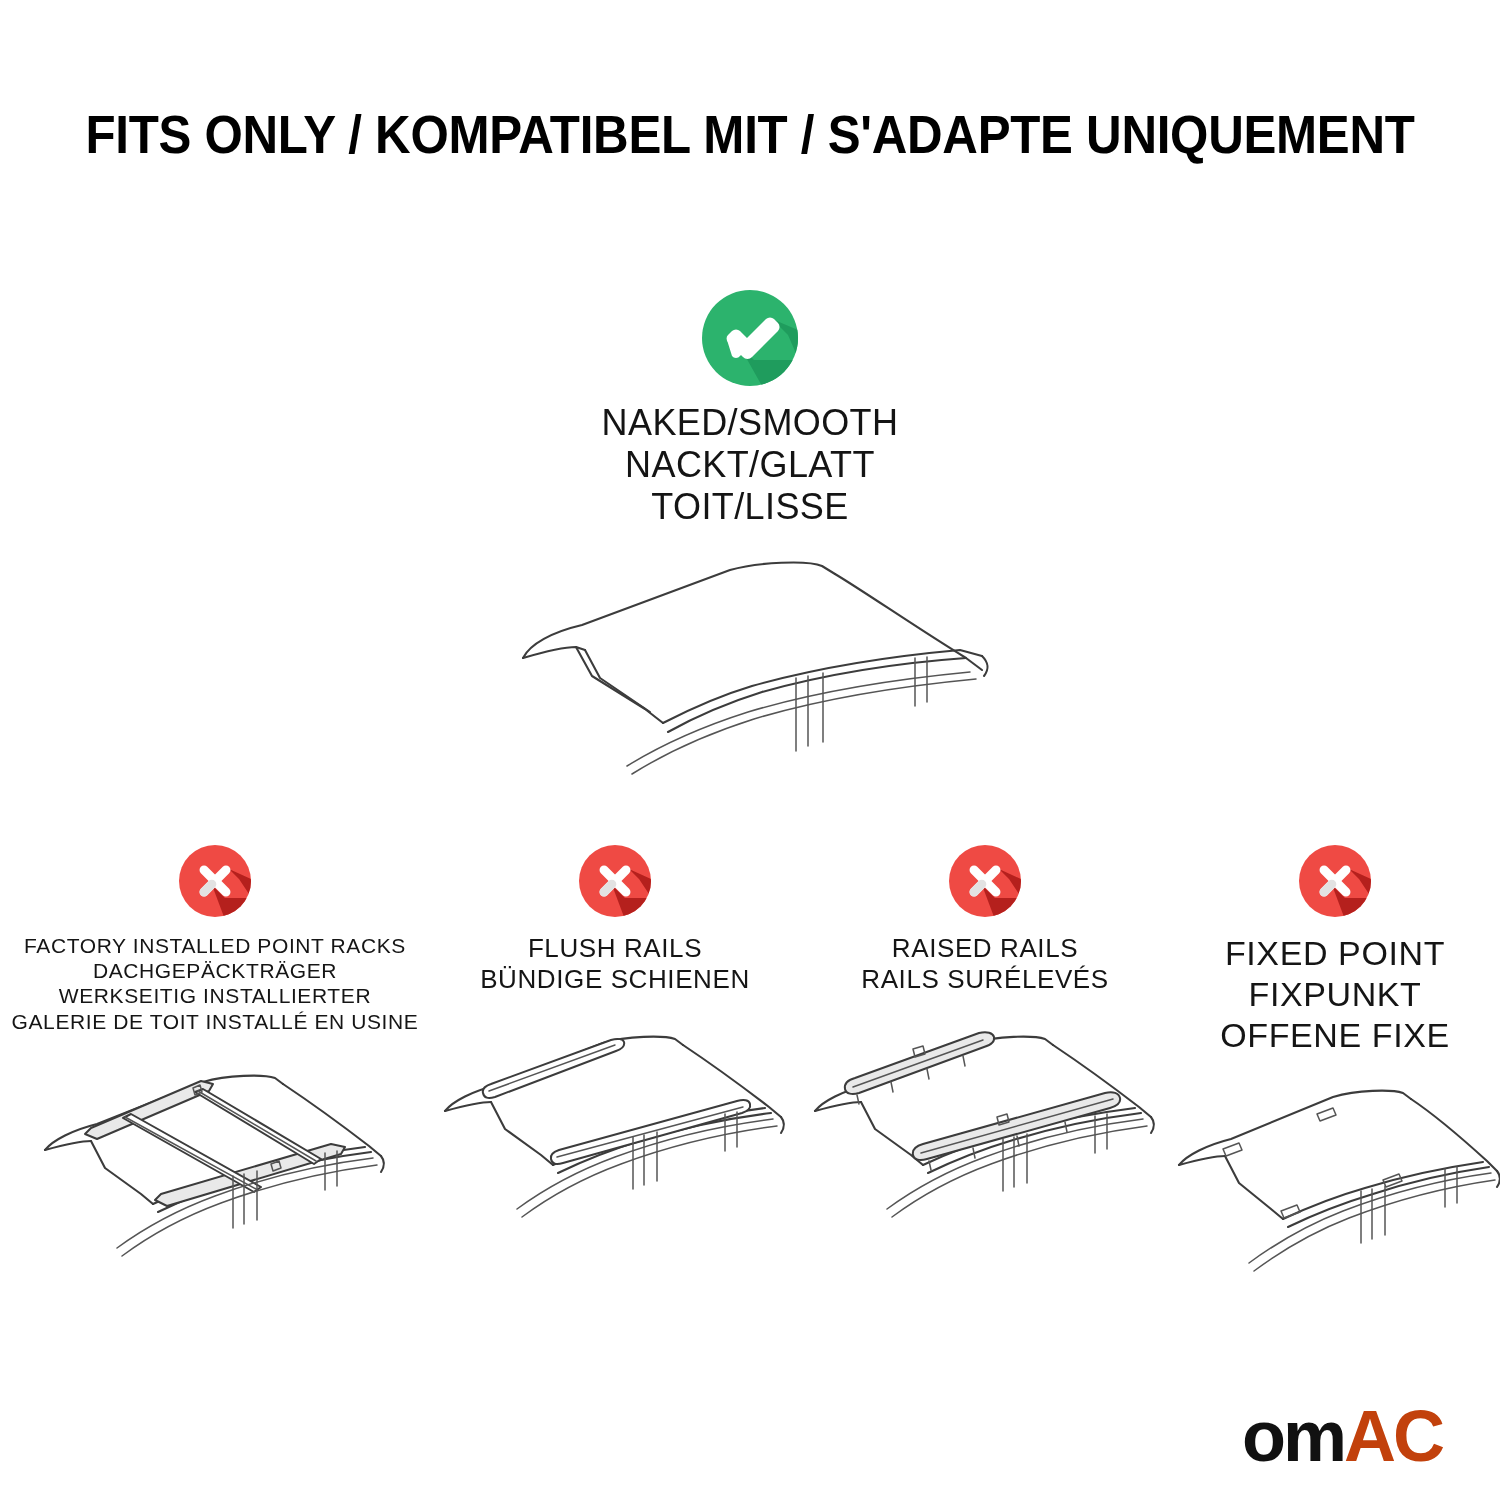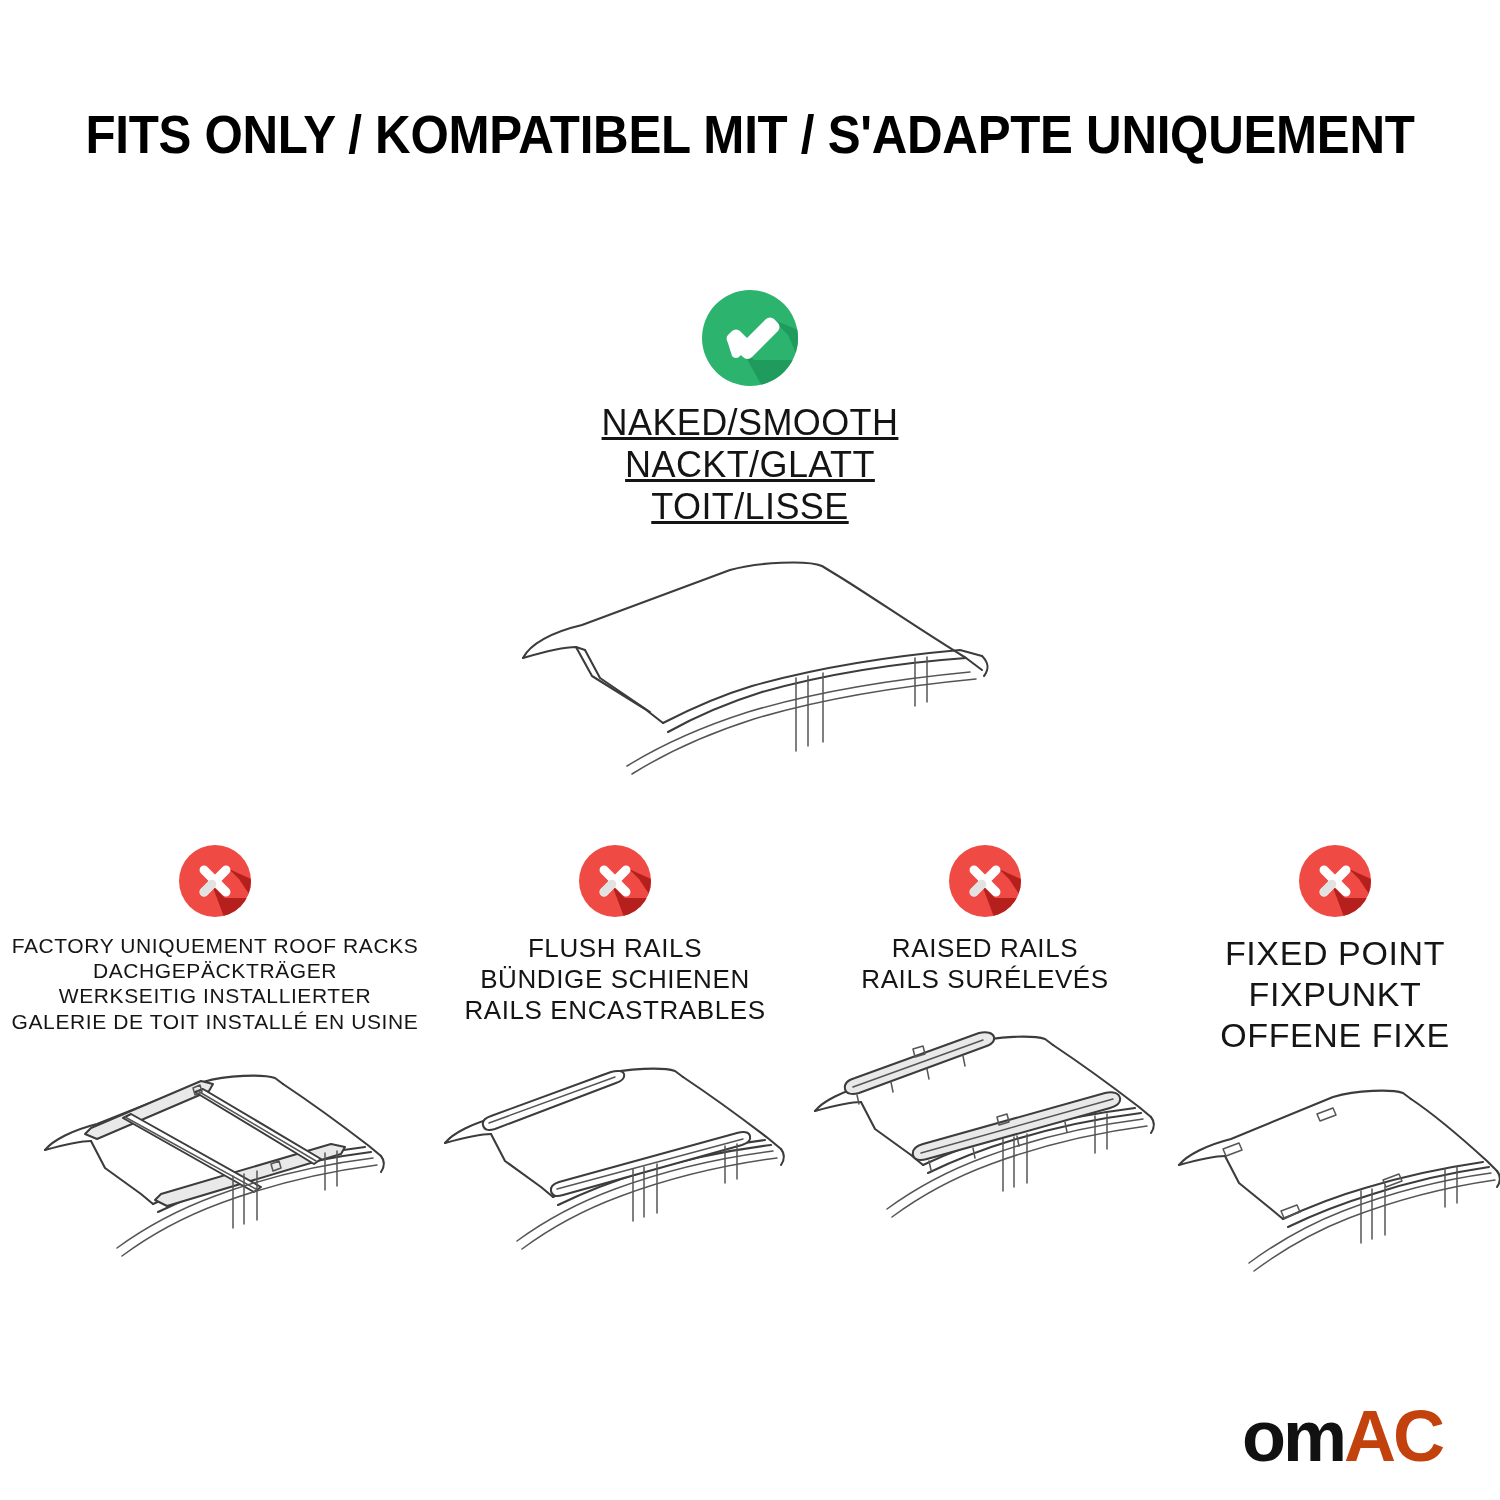--- a/index.html
+++ b/index.html
@@ -68,21 +68,20 @@
 
   .hero-caption {
     margin-top: 16px;
     text-align: center;
     font-family: "Liberation Sans", sans-serif;
     font-weight: 400;
     font-size: 36px;
     line-height: 1.17;
     letter-spacing: 0.4px;
     color: #141414;
-    text-decoration: underline;
   }
 
   .hero-figure {
     margin-top: 18px;
     width: 520px;
     height: 260px;
   }
 
   
   .grid {
@@ -224,21 +223,21 @@
       </svg>
       <span class="glyph">
         <svg viewBox="0 0 72 72" width="72" height="72" aria-hidden="true">
           <rect x="31.5" y="16" width="9" height="40" rx="4.5" fill="#ffffff" transform="rotate(45 36 36)"></rect>
           <rect x="31.5" y="16" width="9" height="40" rx="4.5" fill="#ffffff" transform="rotate(-45 36 36)"></rect>
           <rect x="31.5" y="36" width="9" height="20" rx="4.5" fill="#e2e2e2" transform="rotate(45 36 36)"></rect>
         </svg>
       </span>
     </div>
     <div class="cell-caption">
-      <div>FACTORY UNIQUEMENT ROOF RACKS</div>
+      <div>FACTORY INSTALLED POINT RACKS</div>
       <div>DACHGEPÄCKTRÄGER</div>
       <div>WERKSEITIG INSTALLIERTER</div>
       <div>GALERIE DE TOIT INSTALLÉ EN USINE</div>
     </div>
     <div class="cell-figure">
       <svg class="roof" viewBox="0 0 380 230" width="380" height="230" aria-hidden="true">
 
         <path d="M20 102 C28 92 48 82 72 76 L178 34 C202 27 238 26 250 30 L258 36"></path>
         <path d="M258 36 C282 52 318 78 344 98 L356 108"></path>
         <path d="M20 102 C42 96 58 93 66 93"></path>
@@ -281,21 +280,20 @@
         <svg viewBox="0 0 72 72" width="72" height="72" aria-hidden="true">
           <rect x="31.5" y="16" width="9" height="40" rx="4.5" fill="#ffffff" transform="rotate(45 36 36)"></rect>
           <rect x="31.5" y="16" width="9" height="40" rx="4.5" fill="#ffffff" transform="rotate(-45 36 36)"></rect>
           <rect x="31.5" y="36" width="9" height="20" rx="4.5" fill="#e2e2e2" transform="rotate(45 36 36)"></rect>
         </svg>
       </span>
     </div>
     <div class="cell-caption">
       <div>FLUSH RAILS</div>
       <div>BÜNDIGE SCHIENEN</div>
-      <div>RAILS ENCASTRABLES</div>
     </div>
     <div class="cell-figure">
       <svg class="roof" viewBox="0 0 380 230" width="380" height="230" aria-hidden="true">
         <path d="M20 102 C28 92 48 82 72 76 L178 34 C202 27 238 26 250 30 L258 36"></path>
         <path d="M258 36 C282 52 318 78 344 98 L356 108"></path>
         <path d="M20 102 C42 96 58 93 66 93"></path>
         <path d="M66 93 L80 120 L116 146 L128 156"></path>
         <path d="M128 156 C156 143 182 133 210 125 C256 112 300 104 340 99"></path>
         <path d="M133 164 C162 150 188 140 218 131 C264 117 306 109 346 104"></path>
 

